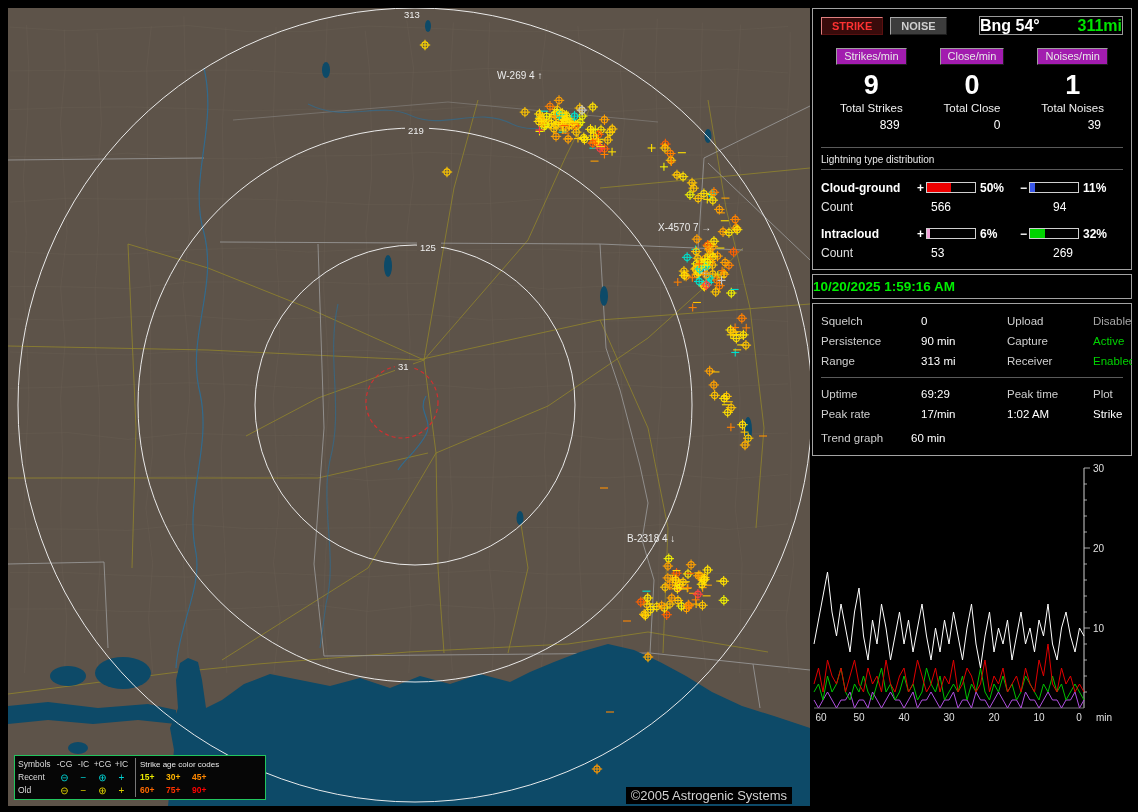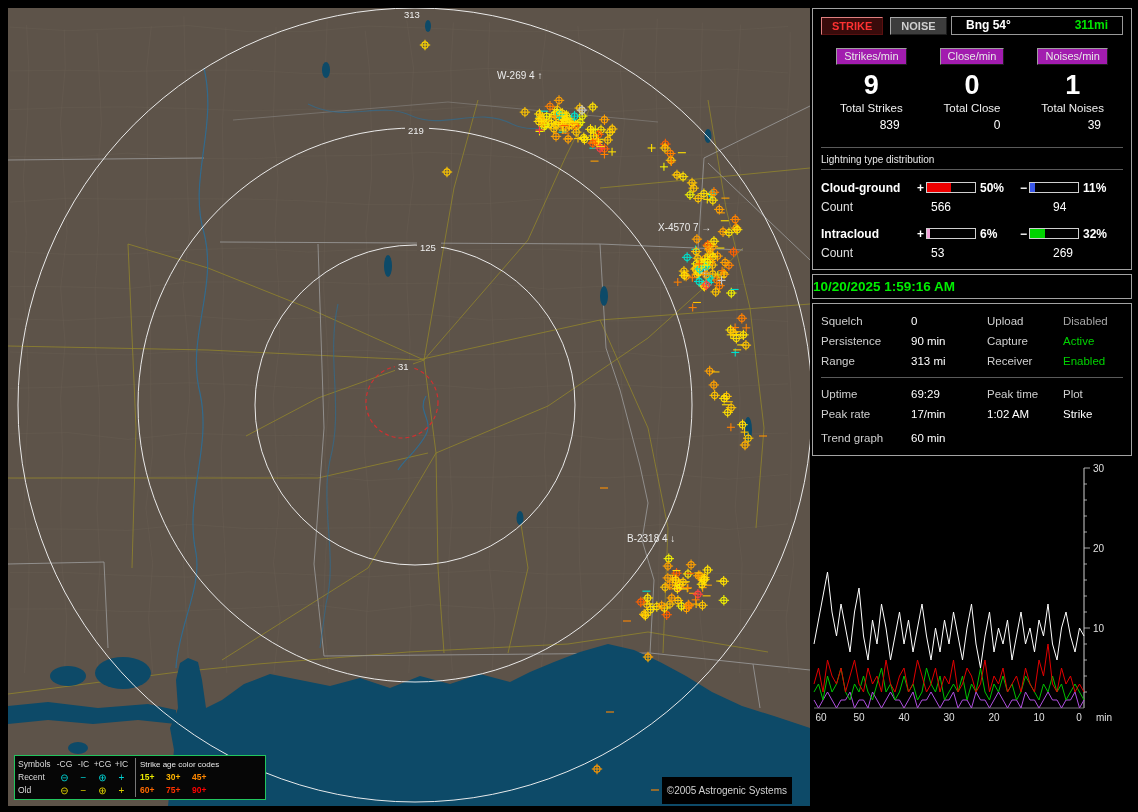--- a/index.html
+++ b/index.html
@@ -12,35 +12,35 @@
   .legend{position:absolute;left:6px;bottom:6px;width:244px;background:#060606;
           border:1px solid #22c55e;color:#ddd;font-size:8.5px;padding:2px 3px;display:flex;line-height:13px;}
   .lg-left{display:flex;flex-direction:column;padding-right:4px;border-right:1px solid #777;}
   .lg-row{display:flex;height:13px;align-items:center;}
   .lg-c{display:inline-block;width:19px;text-align:center;}
   .lg-lab{width:37px;text-align:left;}
   .lg-sym{font-size:10px;line-height:10px;}
   .lg-right{display:flex;flex-direction:column;padding-left:4px;flex:1;}
   .lg-age-title{font-size:8px;color:#e8e8e8;height:13px;line-height:13px;white-space:nowrap;}
   .lg-age{display:inline-block;width:26px;font-weight:bold;}
-  .copyright{position:absolute;right:18px;bottom:2px;color:#d2d2d2;font-size:10px;
-             background:#000;padding:8px 5px;}
+  .copyright{position:absolute;right:18px;bottom:2px;color:#d2d2d2;font-size:13px;
+             background:#000;padding:1px 5px;}
 
   
   #sidebar{position:absolute;left:812px;top:8px;width:320px;height:798px;color:#fff;
            font-size:11.5px;overflow:hidden;}
   .panel{border:1px solid #a3a3a3;background:#000;margin-bottom:4px;padding:7px 8px;}
   .btn{display:inline-block;background:#3d3d3d;border:1px solid;
        border-color:#a8a8a8 #1d1d1d #1d1d1d #a8a8a8;color:#cfcfcf;font-weight:bold;
        font-size:11px;padding:1px 10px;line-height:14px;cursor:default;}
   .btn.strike{color:#ff3232;background:#390b0b;border-color:#e08080 #5a1010 #5a1010 #e08080;}
   .toprow{display:flex;align-items:center;margin-bottom:13px;}
   .toprow .gap{width:7px;}
   .bngbox{margin-left:auto;width:142px;border:1px solid #999;background:#000;display:flex;
-          padding:1px 14px;font-weight:bold;font-size:12px;line-height:15px;}
+          padding:1px 0;font-weight:bold;font-size:16px;line-height:15px;}
   .bngbox .rng{margin-left:auto;}
   .stat-grid{display:grid;grid-template-columns:1fr 1fr 1fr;text-align:center;}
   .hdr-btn{display:inline-block;background:#a21caf;border:1px solid;
        border-color:#9f9f9f #1c1c1c #1c1c1c #9f9f9f;color:#e8e8e8;font-size:11px;
        padding:1px 7px;line-height:13px;}
   .bignum{font-size:27px;font-weight:bold;line-height:34px;height:34px;}
   .tlabel{font-size:11.5px;color:#f0f0f0;height:16px;}
   .tvalue{font-size:12px;text-align:right;padding-right:22px;height:17px;margin-bottom:6px;}
   .sep{border:none;border-top:1px solid #5a5a5a;margin:6px 0;}
   .dist-title{color:#e8e8e8;font-size:10px;border-bottom:1px solid #5a5a5a;
@@ -51,21 +51,21 @@
   .bar{display:inline-block;width:48px;height:9px;border:1px solid #d0d0d0;background:#000;
        position:relative;}
   .bar i{position:absolute;left:0;top:0;bottom:0;display:block;}
   .pct{width:38px;font-weight:bold;padding-left:4px;}
   .pct2{width:32px;font-weight:bold;padding-left:4px;}
   .count-row{display:flex;height:16px;margin-bottom:9px;font-size:12px;}
   .count-lab{width:94px;color:#e0e0e0;}
   .count-pos{width:110px;padding-left:16px;}
   .count-neg{padding-left:12px;}
   .datebox{font-weight:bold;font-size:13.5px;padding:4px 0;}
-  .set-row{display:grid;grid-template-columns:90px 76px 76px auto;height:20px;align-items:center;}
+  .set-row{display:grid;grid-template-columns:90px 76px 76px auto;height:20px;align-items:center;gap:10px;}
   .k{color:#cfcfcf;}
   .v{color:#fff;}
   .trend-row{display:grid;grid-template-columns:90px auto;height:20px;align-items:center;margin-top:4px;}
   #trend{display:block;margin-top:2px;}
 </style>
 </head>
 <body>
 <div id="stage">
 
 <div id="map">

